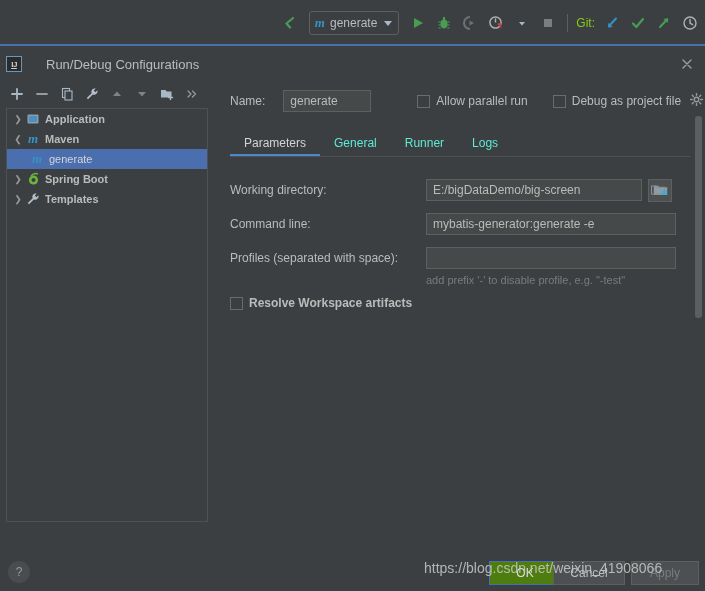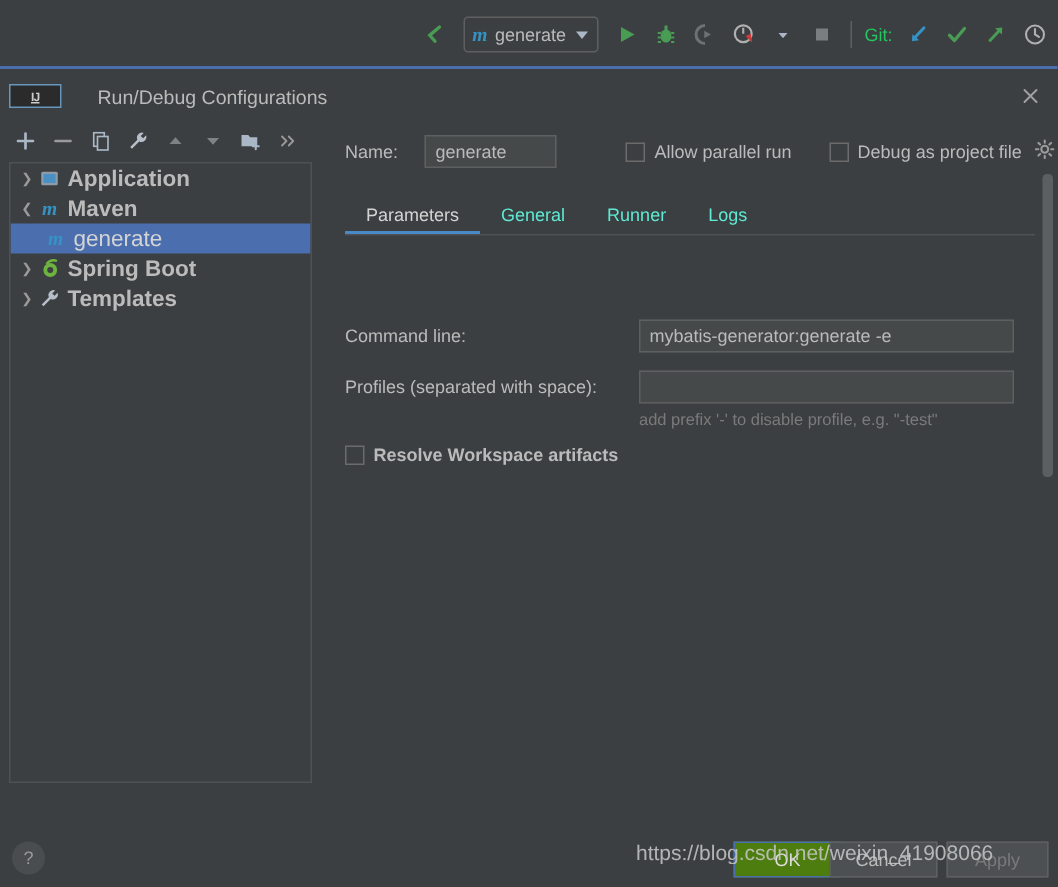--- a/index.html
+++ b/index.html
@@ -50,36 +50,36 @@
   .run-config-box .caret {
     margin-left: 7px;
     width: 0; height: 0;
     border-left: 4px solid transparent;
     border-right: 4px solid transparent;
     border-top: 5px solid #a9b7c6;
   }
   .tb-sep {
     width: 1px; height: 18px; background: #5e6060; margin: 0 6px;
   }
-  .git-label { color: #22c55e; font-size: 12px; margin: 0 4px 0 2px; }
+  .git-label { color: #84cc16; font-size: 12px; margin: 0 4px 0 2px; }
 
   
   #dialog {
     position: absolute; left: 0; top: 48px;
     width: 705px; height: 543px;
     background: #3c3f41;
   }
   #dialog-titlebar {
     position: relative;
     height: 32px;
     background: #3c3f41;
     display: flex; align-items: center;
   }
   .ij-logo {
-    width: 35px; height: 16px; margin-left: 6px;
+    width: 16px; height: 16px; margin-left: 6px;
     background: #2b2b2b;
     border: 1px solid #6897bb;
     color: #cccccc;
     font-size: 8px; font-weight: bold;
     display: flex; align-items: center; justify-content: center;
     letter-spacing: -0.5px;
     text-decoration: underline;
   }
   #dialog-title {
     margin-left: 24px;
@@ -135,21 +135,21 @@
     display: flex; align-items: center; justify-content: center;
     color: #9a9a9a; font-size: 9px;
     flex: 0 0 14px;
   }
   .tree-icon {
     width: 16px; height: 16px;
     display: flex; align-items: center; justify-content: center;
     margin-right: 4px;
     flex: 0 0 16px;
   }
-  .tree-label { font-size: 15px; color: #bbbbbb; font-weight: bold; }
+  .tree-label { font-size: 11px; color: #bbbbbb; font-weight: bold; }
   .tree-row.selected .tree-label { font-weight: normal; color: #d4d4d4; }
   .m-icon {
     color: #3592c4; font-weight: bold; font-style: italic;
     font-size: 13px;
     font-family: "Liberation Serif", serif;
   }
 
   
   #right-pane {
     position: absolute; left: 214px; top: 0;
@@ -533,20 +533,37 @@
       <div id="tabs-row">
         <div class="tab active">Parameters</div>
         <div class="tab">General</div>
         <div class="tab">Runner</div>
         <div class="tab">Logs</div>
       </div>
       <div id="tabs-underline"></div>
 
       <div id="form-area">
 
+        <div class="form-row" style="left:16px; top:8px; width:460px;">
+          <span class="field-label">Working directory:</span>
+          <div class="input-with-btn">
+            <input class="text-input" type="text" style="width: 216px; padding-right: 24px;" value="E:/bigDataDemo/big-screen">
+            <span class="inline-folder">
+              <svg width="14" height="12" viewBox="0 0 14 12">
+                <path d="M0.5 2 H5 L6.2 3.4 H13.5 V10 H0.5 Z" fill="none" stroke="#8a8d8f" stroke-width="1.2"></path>
+              </svg>
+            </span>
+            <span class="browse-btn">
+              <svg width="15" height="13" viewBox="0 0 15 13">
+                <path d="M0.8 1.8 H5.4 L6.6 3.2 H14.2 V11 H0.8 Z" fill="#8f9ba6"></path>
+                <rect x="8.6" y="6.6" width="5" height="4.4" fill="#29b6e8"></rect>
+              </svg>
+            </span>
+          </div>
+        </div>
 
         <div class="form-row" style="left:16px; top:42px; width:460px;">
           <span class="field-label">Command line:</span>
           <input class="text-input" type="text" style="width: 250px;" value="mybatis-generator:generate -e">
         </div>
 
         <div class="form-row" style="left:16px; top:76px; width:460px;">
           <span class="field-label">Profiles (separated with space):</span>
           <input class="text-input" type="text" style="width: 250px;" value="">
         </div>

